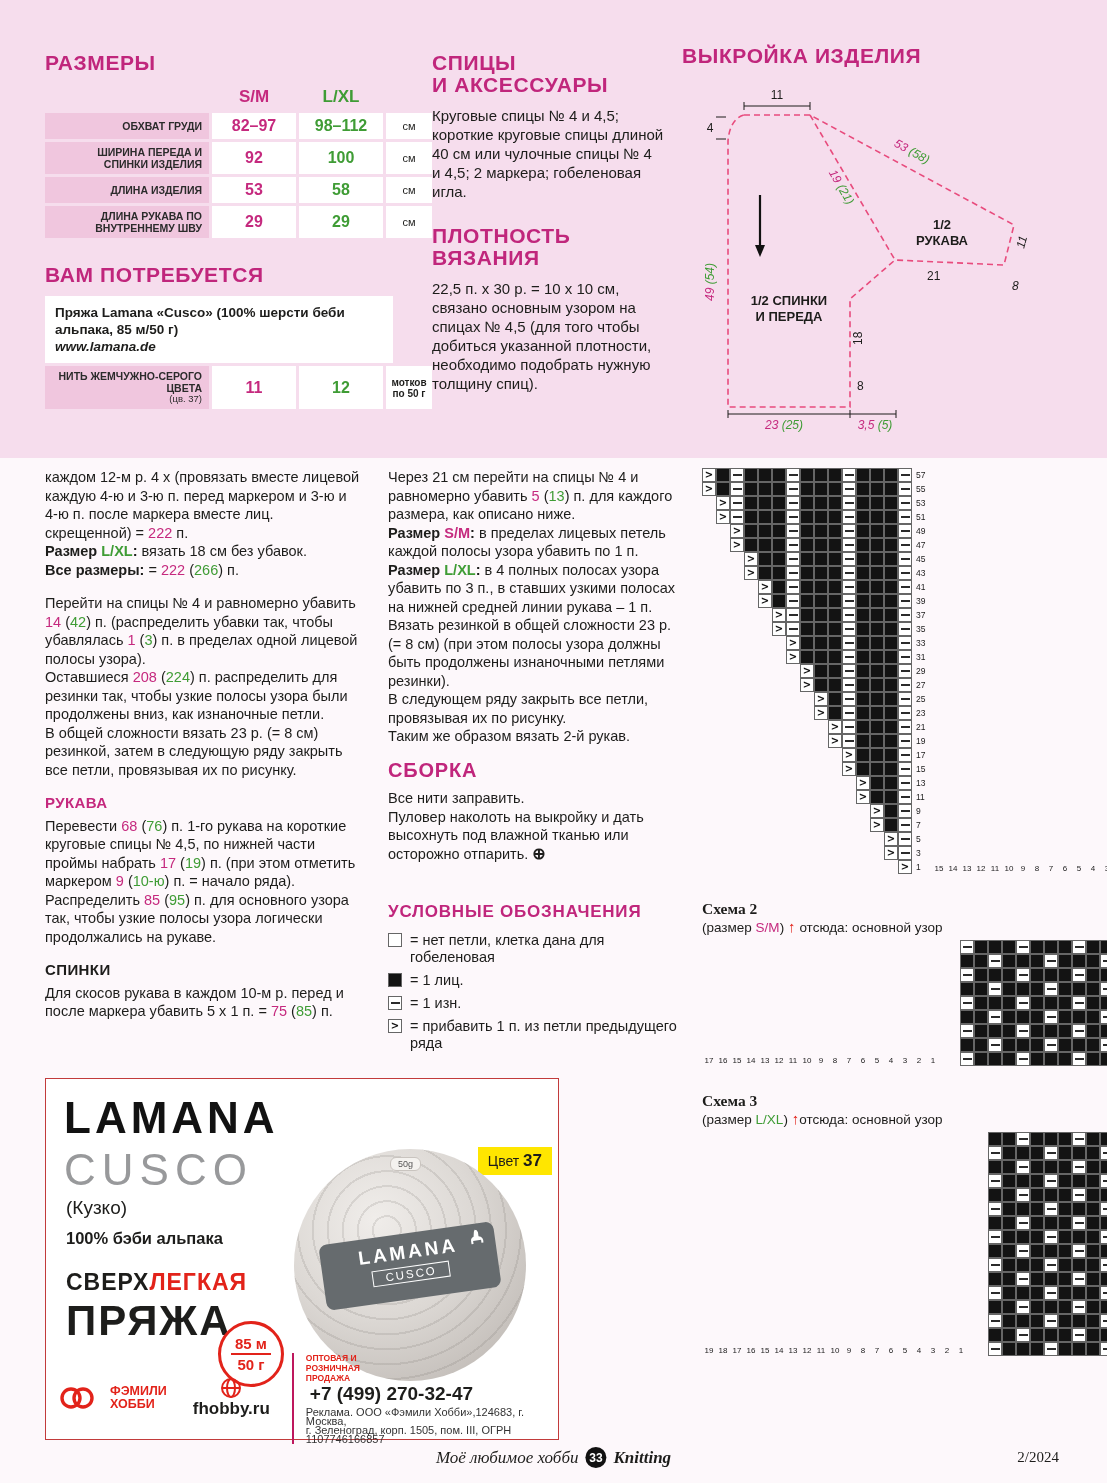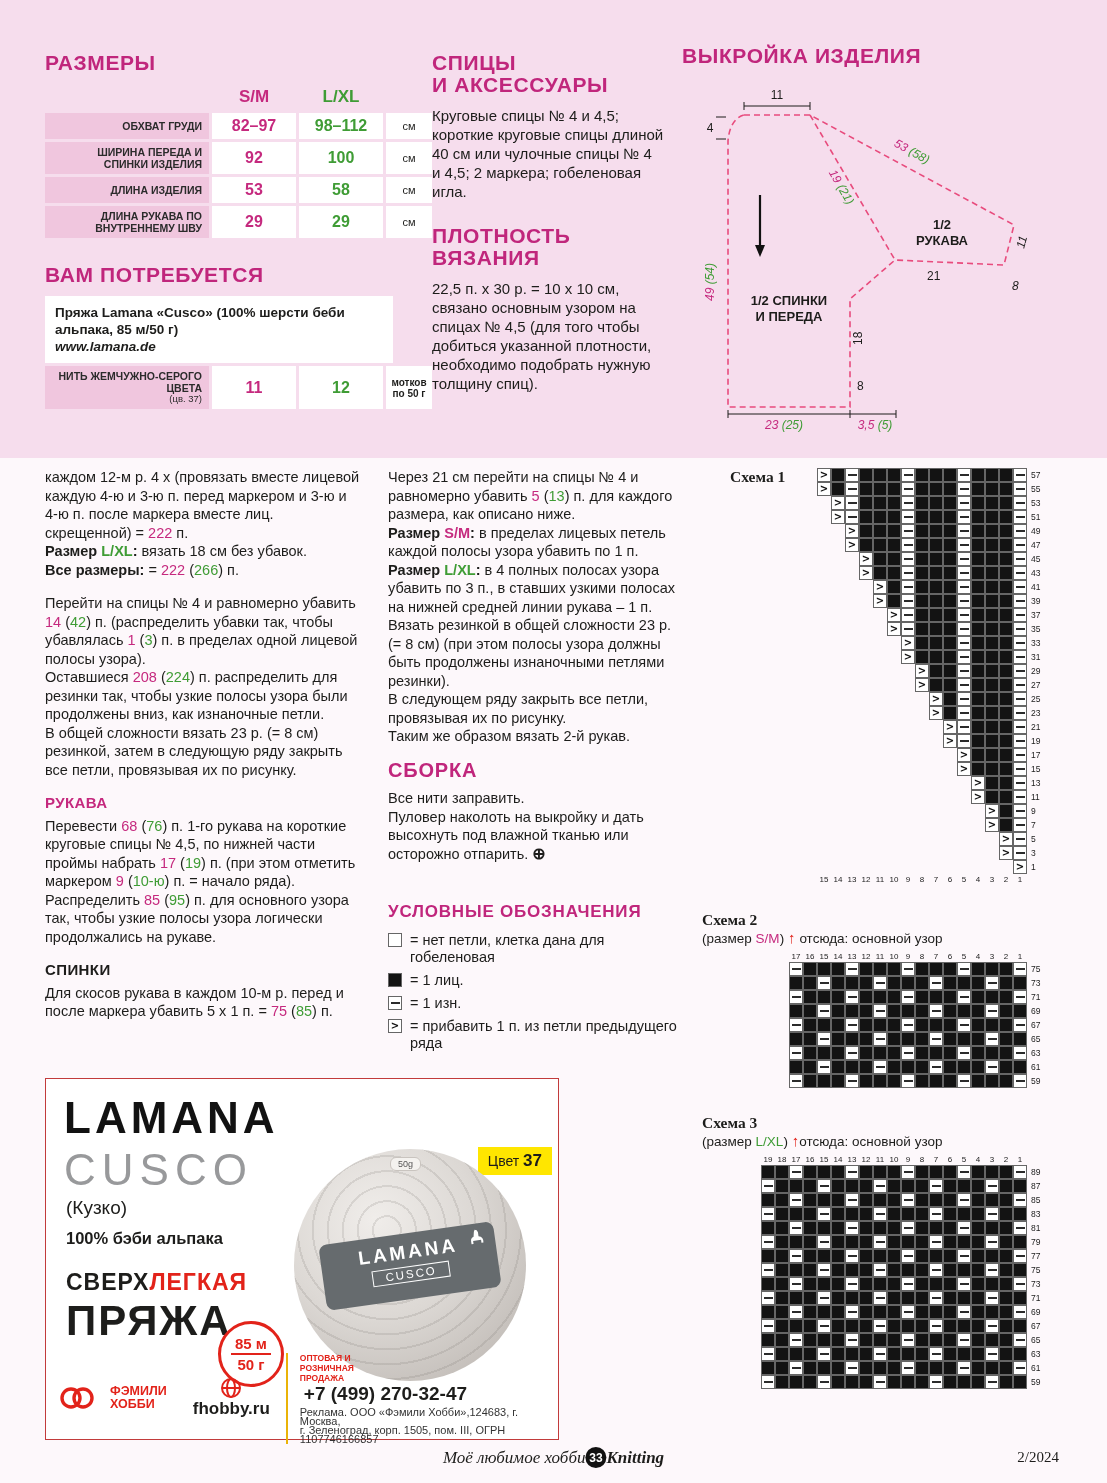--- a/index.html
+++ b/index.html
@@ -53,21 +53,21 @@
   .legend-row .cc{flex:0 0 auto;margin:1px 8px 0 0}
 
   
   .chartscol{position:absolute;left:702px;top:468px;width:345px}
   .chart-block{position:relative;width:100%}
   .chart-head{font-size:14px;line-height:17px;margin-bottom:4px}
   .ctitle{font-family:"Liberation Serif",serif;font-size:15.5px;font-weight:bold}
   .csub,.cnote{font-size:13.5px}
   .rarrow{color:#e2231a;font-weight:bold;font-size:15px}
   .chart1-head{position:absolute;left:28px;top:0}
-  .chart{display:flex;flex-direction:column;align-items:flex-end;width:100%}
+  .chart{display:flex;flex-direction:row;align-items:flex-end;width:100%}
   .crow{display:flex}
   .cgrid{display:grid;gap:0}
   .cc{width:14px;height:14px;background:#fff;outline:1px solid #666;outline-offset:-1px;position:relative}
   .cc.k{background:#131313}
   .cc.p::after{content:"";position:absolute;left:2.5px;right:2.5px;top:50%;height:2px;margin-top:-1px;background:#2b2b2b}
   .cc.i::after{content:">";position:absolute;inset:0;font:bold 10px/14px "DejaVu Sans",sans-serif;text-align:center;color:#111}
   .cc.e{background:transparent;outline:none}
   .clabels{display:grid;gap:0}
   .clabels span{width:14px;font-size:8px;text-align:center;color:#222;line-height:11px}
   .rlabels{width:20px}
@@ -95,28 +95,28 @@
         background:repeating-radial-gradient(circle at 40% 35%,transparent 0 13px,rgba(110,105,100,.16) 13px 15px)}
   .ball-tag{position:absolute;left:96px;top:8px;background:#f4f2ef;color:#555;font-size:9px;padding:1px 7px;border-radius:6px;border:1px solid #c9c4bf}
   .ball-band{position:absolute;left:28px;top:84px;width:176px;height:66px;background:#666b6e;border-radius:8px;
              transform:rotate(-8deg);color:#fff;text-align:center;padding-top:9px}
   .band-brand{font-size:19px;font-weight:bold;letter-spacing:3px;line-height:20px}
   .band-prod{display:inline-block;border:1px solid #fff;font-size:11.5px;letter-spacing:2px;padding:1px 12px;margin-top:4px}
   .band-alpaca{position:absolute;right:8px;top:4px}
   .ad-bottom{position:absolute;left:0;right:0;bottom:8px;height:66px;display:flex;align-items:center;padding:0 12px}
   .fh-logo{display:flex;align-items:center;gap:14px;color:#e2231a;font-weight:bold;font-size:12.5px;line-height:13px}
   .fh-site{display:flex;flex-direction:column;align-items:center;margin-left:26px;font-weight:bold;font-size:17px}
-  .phone-block{margin-left:16px;border-left:2px solid #eab308;padding-left:12px}
+  .phone-block{margin-left:22px;border-left:2px solid #be185d;padding-left:12px}
   .sales-label{color:#e2231a;font-size:8.5px;font-weight:bold;display:inline-block;width:86px;line-height:10px;vertical-align:middle}
   .phone{font-size:19px;font-weight:bold;display:inline-block;vertical-align:middle;margin-left:4px}
   .fine{font-size:11px;color:#333;line-height:9px;margin-top:3px}
 
   
   .footer{position:absolute;left:0;right:0;top:1447px;height:30px}
-  .footer-center{position:absolute;left:50%;transform:translateX(-50%);display:flex;align-items:center;
+  .footer-center{position:absolute;left:50%;transform:translateX(-50%);display:flex;align-items:center;gap:7px;
                  font-family:"Liberation Serif",serif;font-style:italic;font-size:17px}
   .f-badge{width:21px;height:21px;border-radius:50%;background:#111;color:#fff;font-style:normal;font-family:"Liberation Sans",sans-serif;
            font-size:12px;font-weight:bold;display:flex;align-items:center;justify-content:center}
   .f-en{font-weight:bold}
   .footer-issue{position:absolute;right:48px;top:2px;font-family:"Liberation Serif",serif;font-size:15px}
 </style>
 </head>
 <body>
 
 <div class="page">

